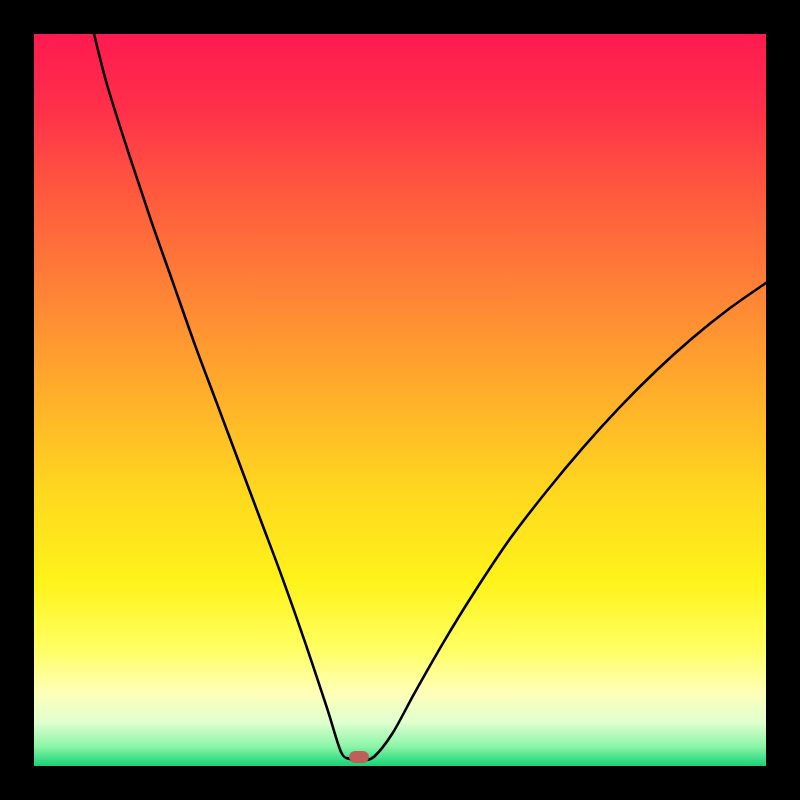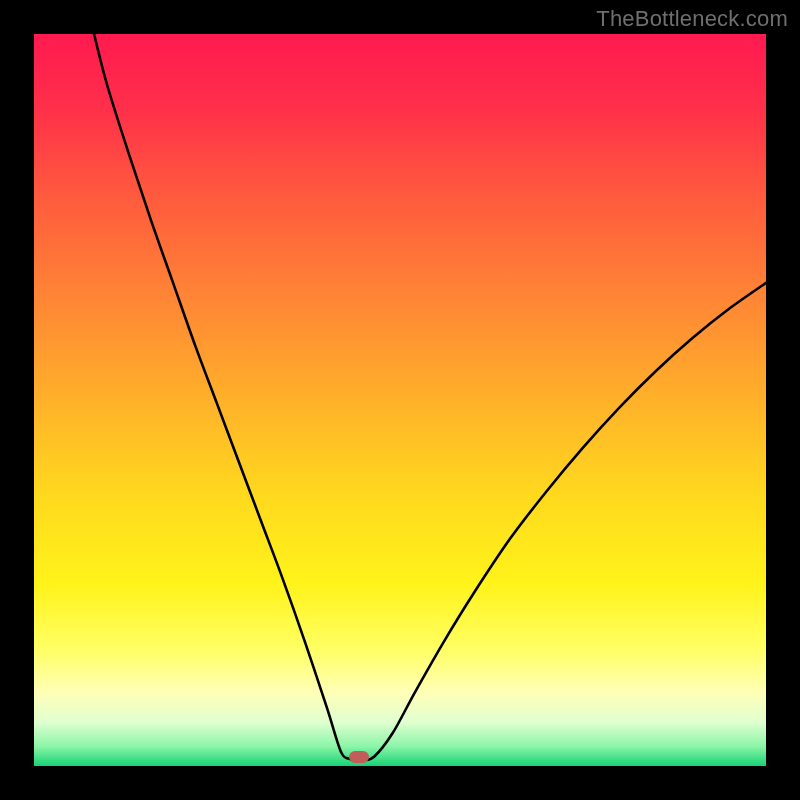--- a/index.html
+++ b/index.html
@@ -84,14 +84,13 @@
       <rect x="0" y="0" width="732" height="732" fill="url(#bg-grad)"></rect>
     </svg>
 
     <svg class="curve-svg" viewBox="0 0 732 732" preserveAspectRatio="none">
       <path id="curve-path" d="M 60.02 0.00 C 62.22 8.54, 67.34 31.11, 73.20 51.24 C 79.06 71.37, 87.84 98.21, 95.16 120.78 C 102.48 143.35, 109.80 165.31, 117.12 186.66 C 124.44 208.01, 131.76 228.14, 139.08 248.88 C 146.40 269.62, 153.72 290.97, 161.04 311.10 C 168.36 331.23, 175.68 350.14, 183.00 369.66 C 190.32 389.18, 197.64 408.70, 204.96 428.22 C 212.28 447.74, 219.60 467.26, 226.92 486.78 C 234.24 506.30, 241.56 525.21, 248.88 545.34 C 256.20 565.47, 263.52 586.21, 270.84 607.56 C 278.16 628.91, 286.82 655.14, 292.80 673.44 C 298.78 691.74, 303.05 708.82, 306.71 717.36 C 310.37 725.90, 312.20 723.22, 314.76 724.68 C 317.32 726.14, 319.64 725.90, 322.08 726.14 C 324.52 726.39, 326.35 726.75, 329.40 726.14 C 332.45 725.53, 335.50 727.00, 340.38 722.48 C 345.26 717.97, 351.97 709.67, 358.68 699.06 C 365.39 688.45, 372.10 674.05, 380.64 658.80 C 389.18 643.55, 400.16 624.03, 409.92 607.56 C 419.68 591.09, 428.22 577.06, 439.20 559.98 C 450.18 542.90, 463.60 522.16, 475.80 505.08 C 488.00 488.00, 500.20 472.75, 512.40 457.50 C 524.60 442.25, 536.80 427.61, 549.00 413.58 C 561.20 399.55, 573.40 386.13, 585.60 373.32 C 597.80 360.51, 610.00 348.31, 622.20 336.72 C 634.40 325.13, 646.60 314.15, 658.80 303.78 C 671.00 293.41, 683.20 283.65, 695.40 274.50 C 707.60 265.35, 725.90 253.15, 732.00 248.88 " fill="none" stroke="#000000" stroke-width="2.6" stroke-linecap="round" stroke-linejoin="round"></path>
     </svg>
 
     <div class="marker" id="min-marker" style="left: 325px; top: 723px; background: rgb(193, 94, 90);"></div>
   </div>
 
-  <div class="watermark">TheBottleneck.com</div>
 </div>
 
 </body></html>

